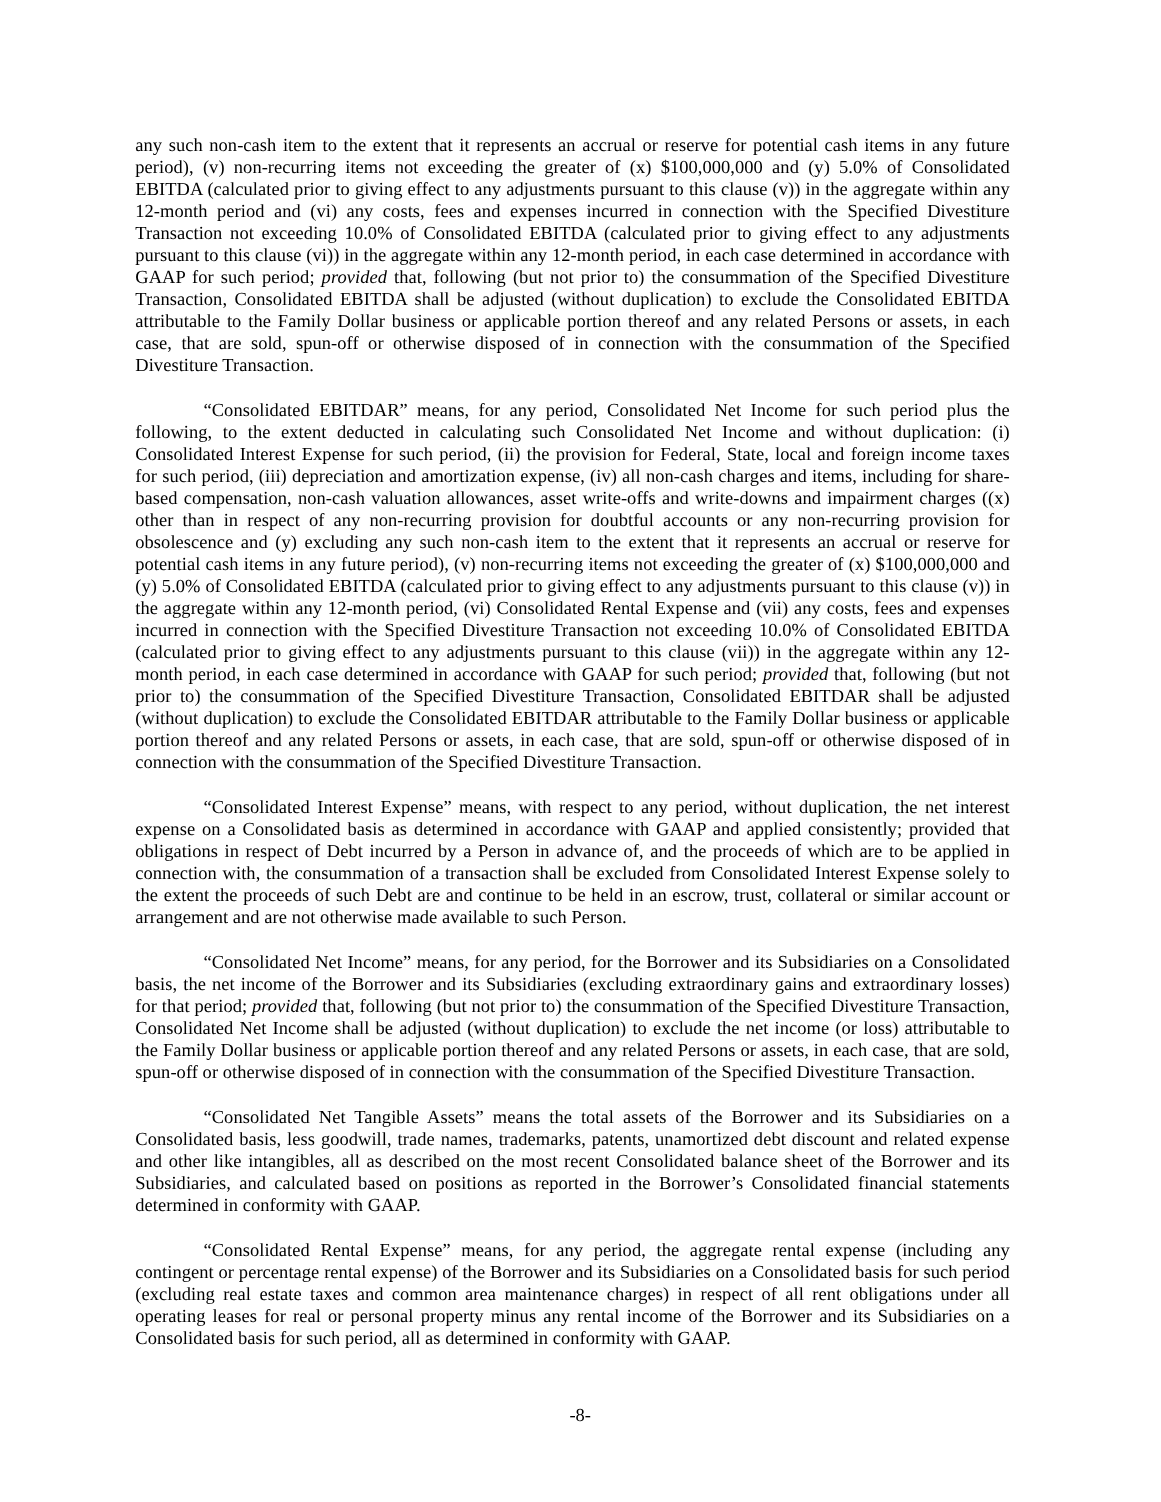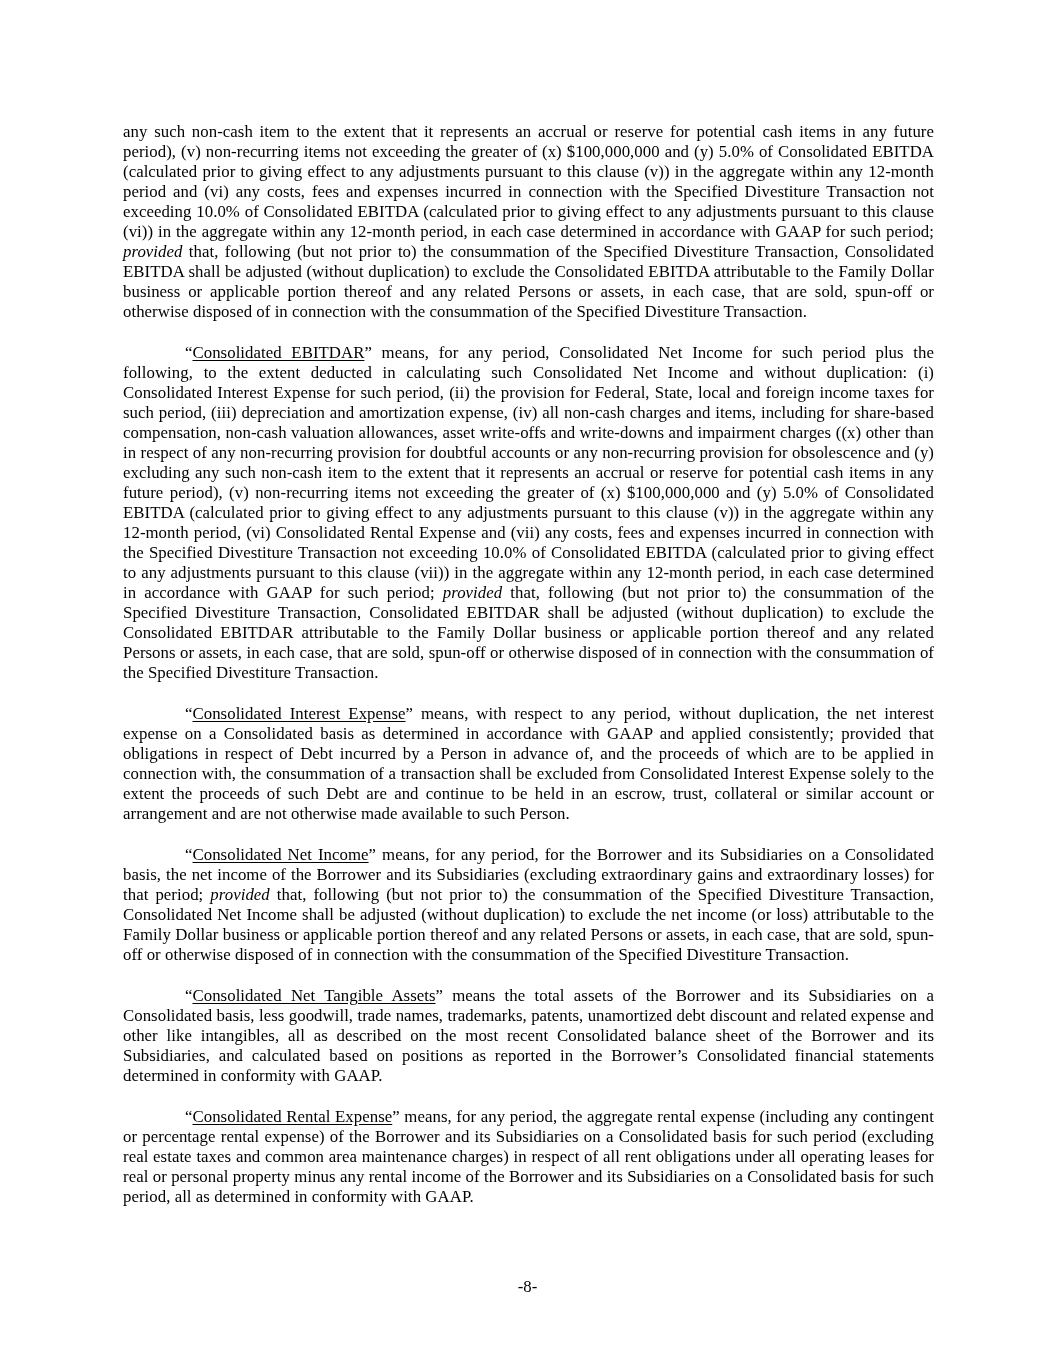--- a/index.html
+++ b/index.html
@@ -23,34 +23,33 @@
     height: 1365px;
     background: #ffffff;
   }
   .doc-body {
     position: absolute;
     left: 123px;
     top: 122px;
     width: 811px;
   }
   .para {
-    margin: 0 0 21px 0;
+    margin: 0 16px 21px 0;
     font-size: 16.8px;
     line-height: 20px;
     text-align: justify;
     letter-spacing: 0.05px;
   }
   .para.indent {
     text-indent: 62px;
   }
   .it {
     font-style: italic;
   }
   .un {
-    text-decoration: underline;
     text-underline-offset: 2px;
   }
   .page-number {
     position: absolute;
     left: 0;
     right: 0;
     top: 1277px;
     text-align: center;
     font-size: 16.8px;
     line-height: 20px;

